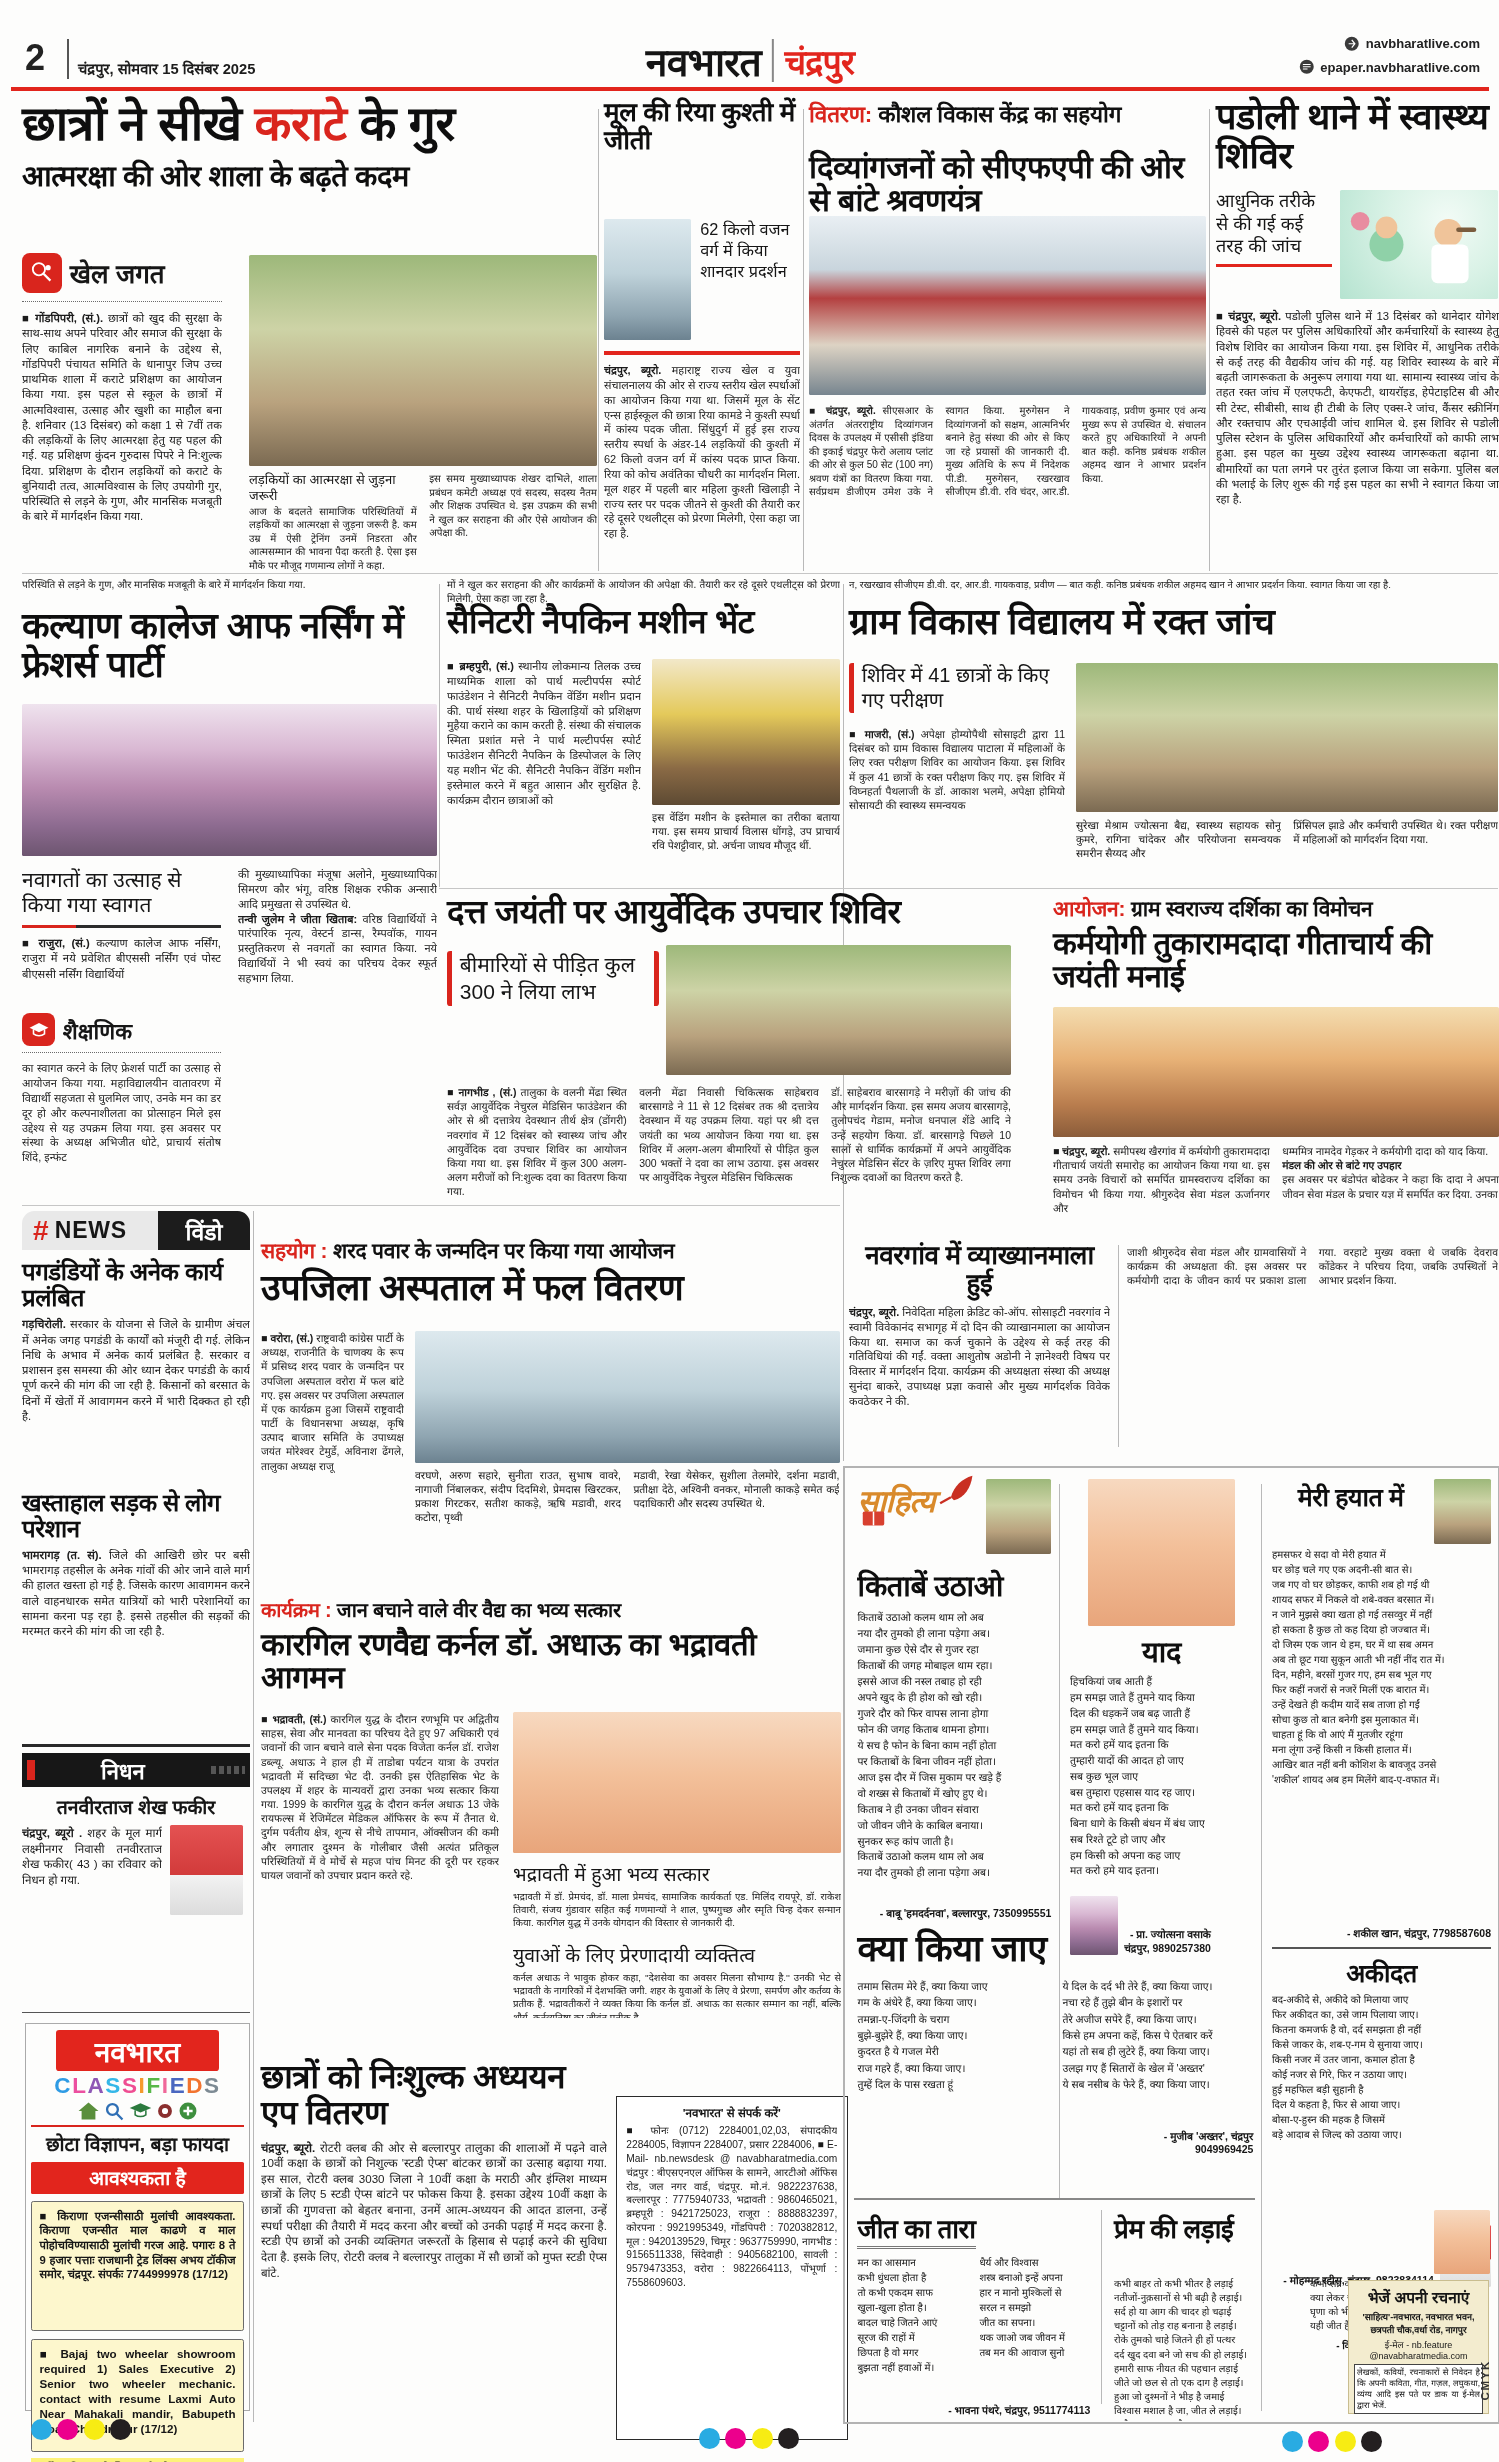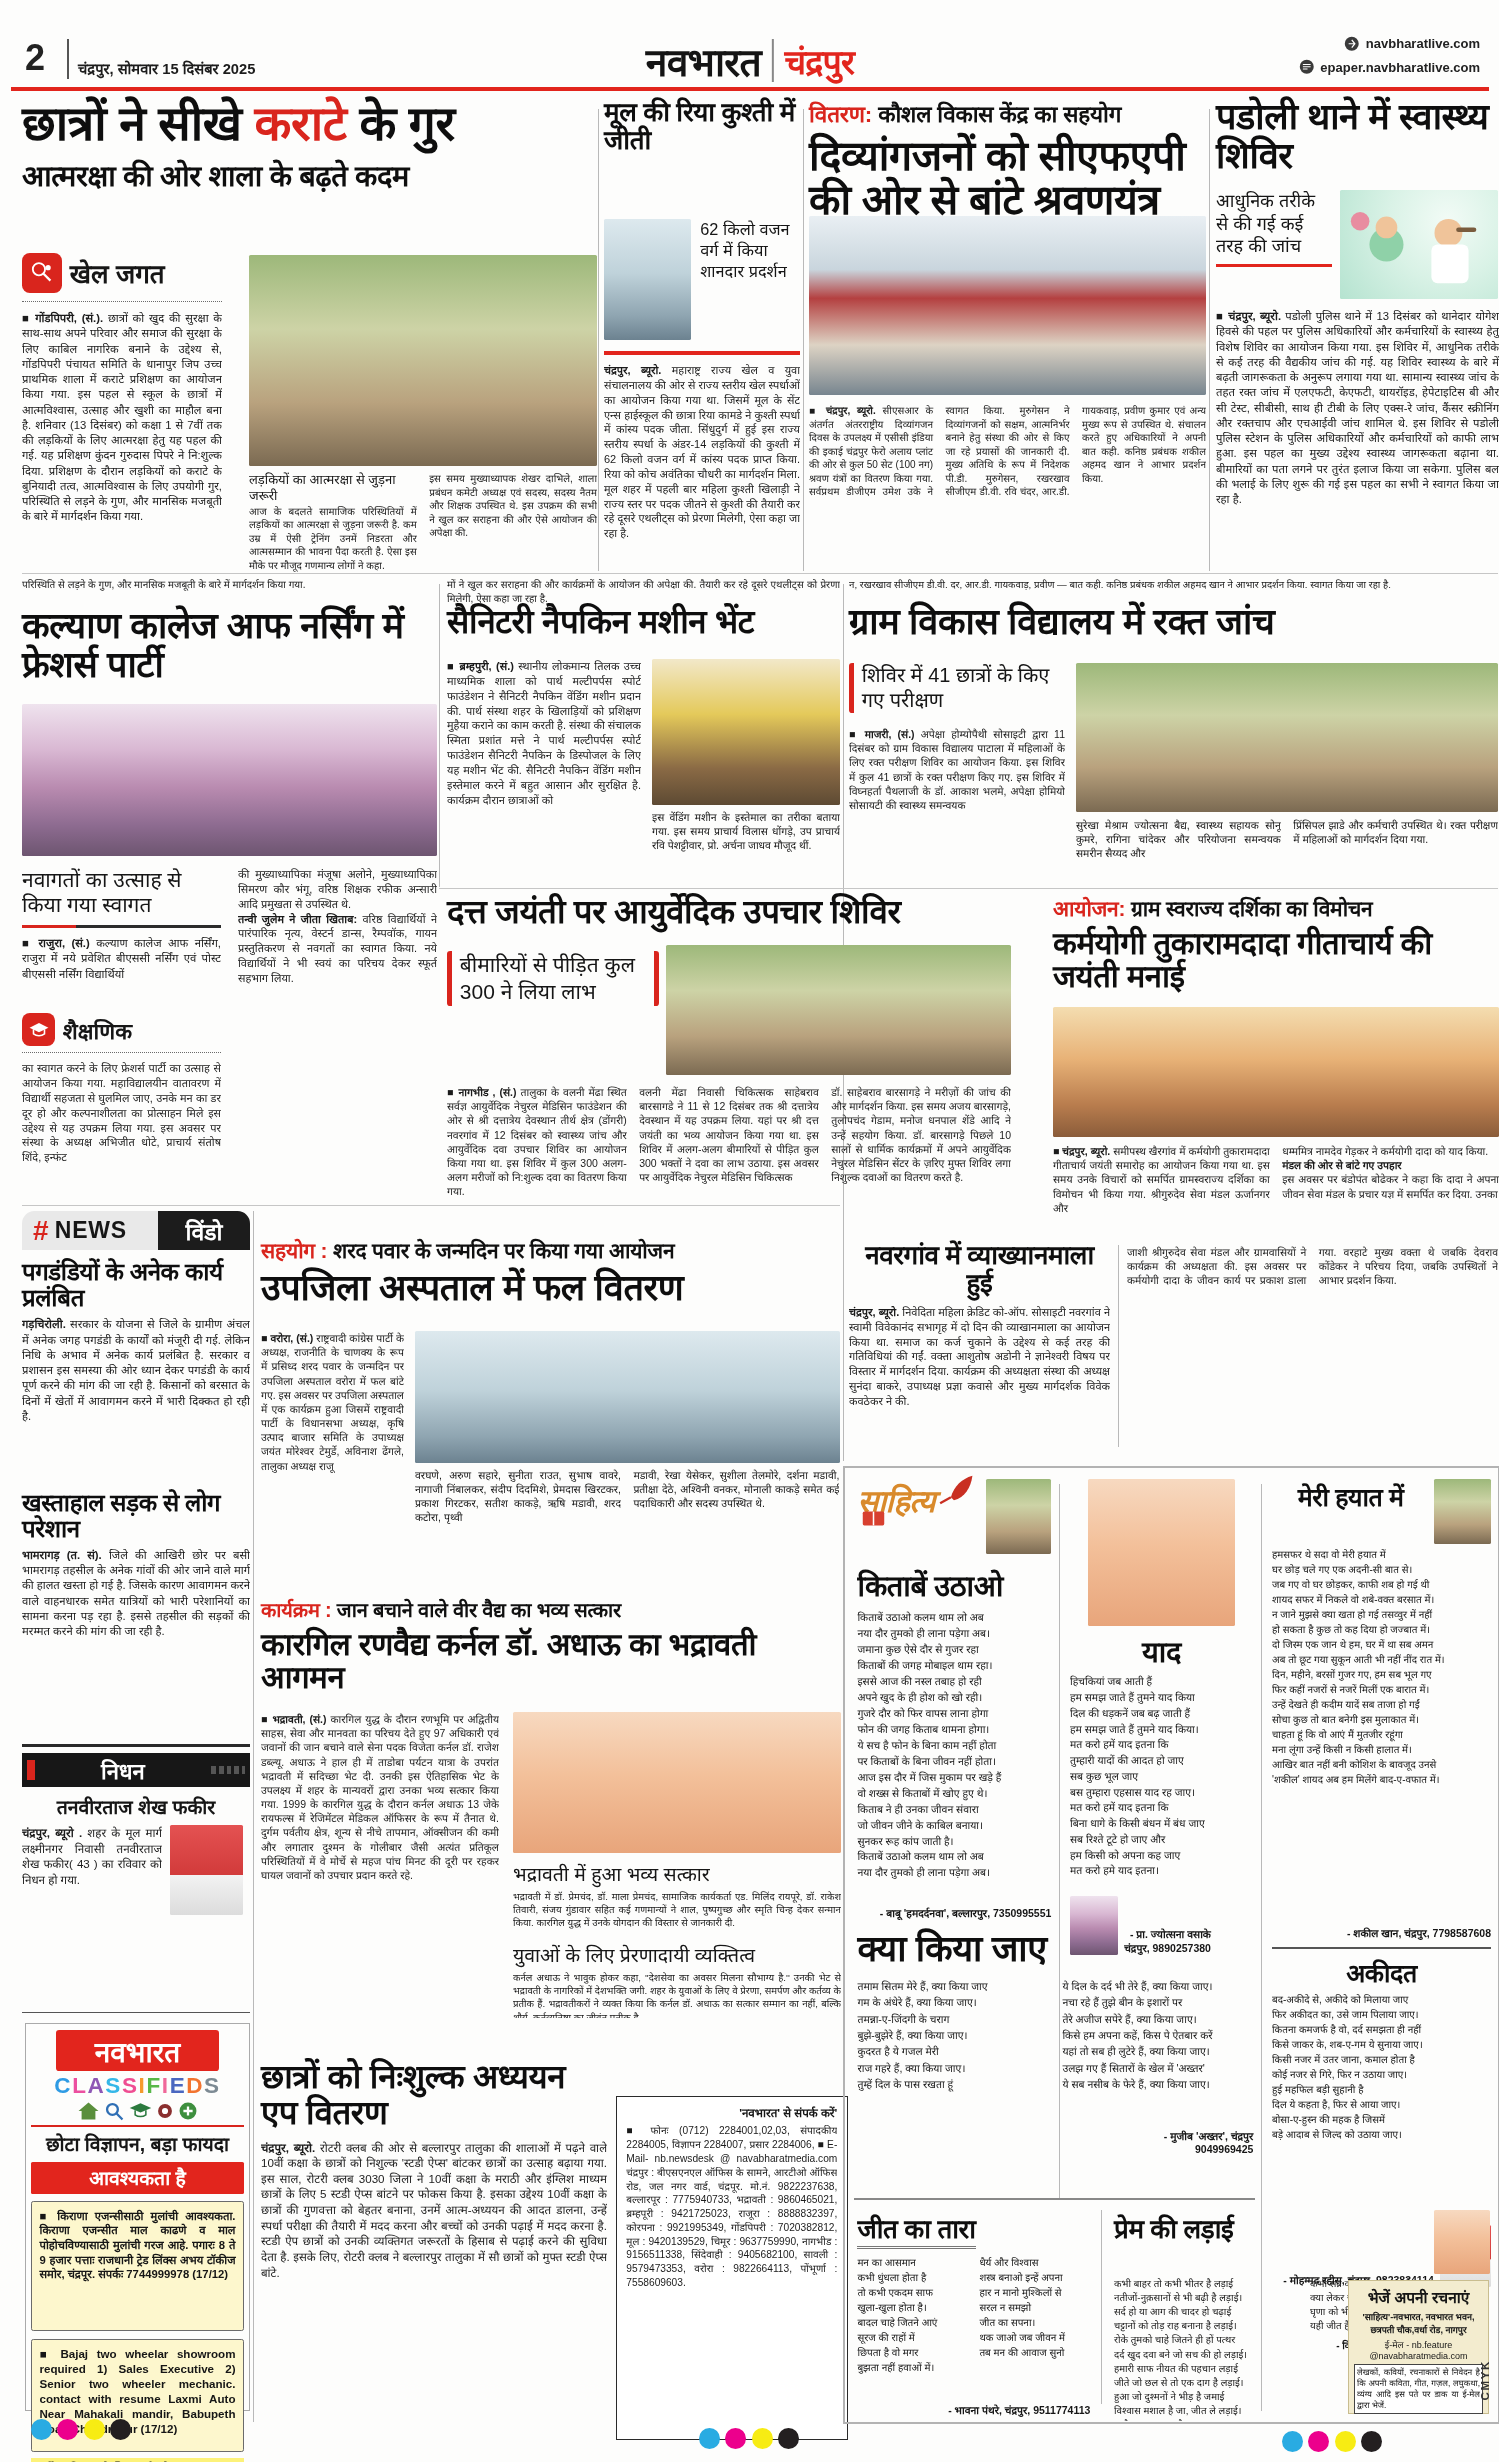--- a/index.html
+++ b/index.html
@@ -120,21 +120,21 @@
   <div class="redrule" style="left:0;top:253px;width:196px;height:3.9px"></div>
   <div class="abs body" style="left:0;top:265px;width:196px;height:208px;font-size:11px">
     <span class="lead">चंद्रपुर, ब्यूरो.</span> <span>महाराष्ट्र राज्य खेल व युवा संचालनालय की ओर से राज्य स्तरीय खेल स्पर्धाओं का आयोजन किया गया था. जिसमें मूल के सेंट एन्स हाईस्कूल की छात्रा रिया कामडे ने कुश्ती स्पर्धा में कांस्य पदक जीता. सिंधुदुर्ग में हुई इस राज्य स्तरीय स्पर्धा के अंडर-14 लड़कियों की कुश्ती में 62 किलो वजन वर्ग में कांस्य पदक प्राप्त किया. रिया को कोच अवंतिका चौधरी का मार्गदर्शन मिला. मूल शहर में पहली बार महिला कुश्ती खिलाड़ी ने राज्य स्तर पर पदक जीतने से कुश्ती की तैयारी कर रहे दूसरे एथलीट्स को प्रेरणा मिलेगी, ऐसा कहा जा रहा है.</span>
   </div>
 </section>
 
 <section class="abs" style="left:809px;top:98px;width:397px;height:475px">
   <div class="kick" style="font-size:22.5px">
     <span class="red">वितरण:</span><span> कौशल विकास केंद्र का सहयोग</span>
   </div>
-  <div class="hl" style="font-size:41px;margin-top:5px">दिव्यांगजनों को सीएफएपी की ओर से बांटे श्रवणयंत्र</div>
+  <div class="hl" style="font-size:31px;margin-top:22px">दिव्यांगजनों को सीएफएपी की ओर से बांटे श्रवणयंत्र</div>
   <div class="ph ph2" style="left:0;top:118px;width:397px;height:179px"></div>
   <div class="abs body cols3" style="left:0;top:306px;width:397px;height:168px;font-size:10px">
     <span class="lead">■ चंद्रपुर, ब्यूरो.</span> <span>सीएसआर के अंतर्गत अंतरराष्ट्रीय दिव्यांगजन दिवस के उपलक्ष्य में एसीसी इंडिया की इकाई चंद्रपुर फेरो अलाय प्लांट की ओर से कुल 50 सेट (100 नग) श्रवण यंत्रों का वितरण किया गया. सर्वप्रथम डीजीएम उमेश उके ने स्वागत किया. मुरुगेसन ने दिव्यांगजनों को सक्षम, आत्मनिर्भर बनाने हेतु संस्था की ओर से किए जा रहे प्रयासों की जानकारी दी. मुख्य अतिथि के रूप में निदेशक पी.डी. मुरुगेसन, रखरखाव सीजीएम डी.वी. रवि चंदर, आर.डी. गायकवाड़, प्रवीण कुमार एवं अन्य मुख्य रूप से उपस्थित थे. संचालन करते हुए अधिकारियों ने अपनी बात कही. कनिष्ठ प्रबंधक शकील अहमद खान ने आभार प्रदर्शन किया.</span>
   </div>
 </section>
 
 <section class="abs" style="left:1216px;top:98px;width:283px;height:475px">
   <div class="hl" style="font-size:36px">पडोली थाने में स्वास्थ्य शिविर</div>
   <div class="abs" style="left:0;top:92px;width:283px;display:flex;gap:7.8px">
     <div style="width:116px">
@@ -307,21 +307,21 @@
 </section>
 
 <section class="abs" style="left:261px;top:2059px;width:346px;height:365px">
   <div class="hl" style="font-size:33px">छात्रों को निःशुल्क अध्ययन एप वितरण</div>
   <div class="body" style="margin-top:9.3px;height:262px;font-size:11.6px">
     <span class="lead">चंद्रपुर, ब्यूरो.</span> <span>रोटरी क्लब की ओर से बल्लारपुर तालुका की शालाओं में पढ़ने वाले 10वीं कक्षा के छात्रों को निशुल्क 'स्टडी ऐप्स' बांटकर छात्रों का उत्साह बढ़ाया गया. इस साल, रोटरी क्लब 3030 जिला ने 10वीं कक्षा के मराठी और इंग्लिश माध्यम छात्रों के लिए 5 स्टडी ऐप्स बांटने पर फोकस किया है. इसका उद्देश्य 10वीं कक्षा के छात्रों की गुणवत्ता को बेहतर बनाना, उनमें आत्म-अध्ययन की आदत डालना, उन्हें स्पर्धा परीक्षा की तैयारी में मदद करना और बच्चों को उनकी पढ़ाई में मदद करना है. स्टडी ऐप छात्रों को उनकी व्यक्तिगत जरूरतों के हिसाब से पढ़ाई करने की सुविधा देता है. इसके लिए, रोटरी क्लब ने बल्लारपुर तालुका में सौ छात्रों को मुफ्त स्टडी ऐप्स बांटे.</span>
   </div>
 </section>
 
 <section class="abs contactbox" style="left:616px;top:2096px;width:211px;height:326px">
-  <div style="font-weight:900;font-size:11.6px;text-align:right">'नवभारत' से संपर्क करें'</div>
+  <div style="font-weight:900;font-size:11.6px;text-align:center">'नवभारत' से संपर्क करें'</div>
   <div class="body" style="margin-top:4.7px;font-size:10.2px;height:295px">■ फोनः (0712) 2284001,02,03, संपादकीय 2284005, विज्ञापन 2284007, प्रसार 2284006, ■ E-Mail- nb.newsdesk @ navabharatmedia.com चंद्रपुर : बीएसएनएल ऑफिस के सामने, आरटीओ ऑफिस रोड, जल नगर वार्ड, चंद्रपूर. मो.नं. 9822237638, बल्लारपूर : 7775940733, भद्रावती : 9860465021, ब्रम्हपूरी : 9421725023, राजूरा : 8888832397, कोरपना : 9921995349, गोंडपिपरी : 7020382812, मूल : 9420139529, चिमूर : 9637759990, नागभीड : 9156511338, सिंदेवाही : 9405682100, सावली : 9579473353, वरोरा : 9822664113, पोंभूर्णा : 7558609603.</div>
 </section>
 
 <section class="abs" style="left:22px;top:1753px;width:228px;height:259px;border-bottom:1.6px solid #555">
   <div style="background:#171717;height:34px;display:flex;align-items:center;padding:0 5px;gap:8px">
     <span style="width:7.8px;height:20px;background:#d9251d;display:inline-block"></span>
     <span style="color:#fff;font-size:22px;font-weight:900;flex:1;text-align:center">निधन</span>
     <span style="width:34px;height:7.8px;background:repeating-linear-gradient(90deg,#555 0 4.7px,#171717 4.7px 7.8px);display:inline-block"></span>
   </div>
   <div style="font-weight:900;font-size:19.4px;text-align:center;margin-top:6.2px">तनवीरताज शेख फकीर</div>

